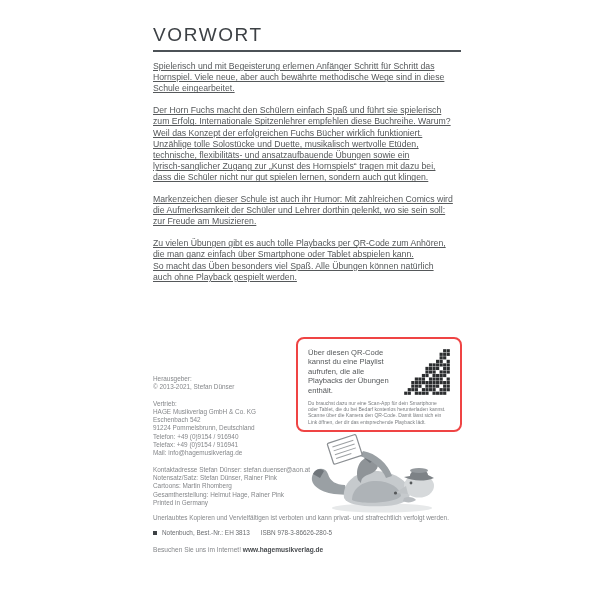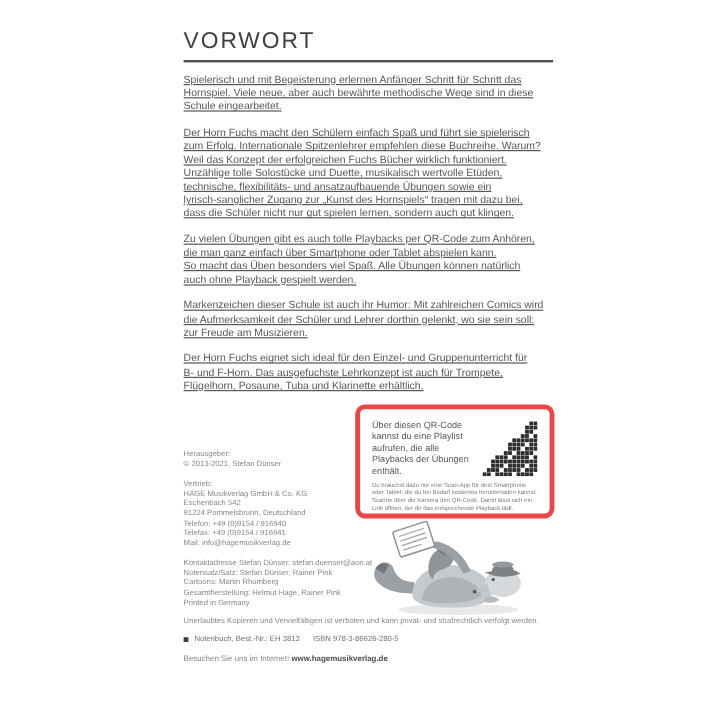--- a/index.html
+++ b/index.html
@@ -14,21 +14,21 @@
   .title-rule{
     position:absolute;left:153px;top:50px;width:308px;height:2px;background:#4c5257;
   }
   .body-text{
     position:absolute;left:153px;top:61px;width:345px;
     font-size:8.7px;line-height:11.2px;color:#55585a;
   }
   .body-text p{margin:0 0 10.5px 0;white-space:pre-line;text-decoration:underline;}
   .qr-box{
     position:absolute;left:296px;top:337px;width:166px;height:95px;
-    border:4px solid #ef4444;border-radius:8px;box-sizing:border-box;
+    border:2px solid #ef4444;border-radius:8px;box-sizing:border-box;
     padding:9px 10px 7px 10px;background:#fff;
   }
   .qr-main{display:flex;gap:6px;align-items:flex-start;}
   .qr-text{font-size:7.6px;line-height:9.4px;color:#55585a;white-space:pre-line;flex:1;}
   .qr-svg{width:46px;height:46px;flex:0 0 auto;margin-top:1px;}
   .qr-small{margin-top:5px;font-size:5px;line-height:6.2px;color:#7a7d80;white-space:pre-line;}
   .imprint{
     position:absolute;left:153px;top:375px;font-size:6.4px;line-height:8.3px;color:#85878a;
   }
   .imprint .block{margin-bottom:8px;}
@@ -55,30 +55,27 @@
     <p>Spielerisch und mit Begeisterung erlernen Anfänger Schritt für Schritt das
 Hornspiel. Viele neue, aber auch bewährte methodische Wege sind in diese
 Schule eingearbeitet.</p>
     <p>Der Horn Fuchs macht den Schülern einfach Spaß und führt sie spielerisch
 zum Erfolg. Internationale Spitzenlehrer empfehlen diese Buchreihe. Warum?
 Weil das Konzept der erfolgreichen Fuchs Bücher wirklich funktioniert.
 Unzählige tolle Solostücke und Duette, musikalisch wertvolle Etüden,
 technische, flexibilitäts- und ansatzaufbauende Übungen sowie ein
 lyrisch-sanglicher Zugang zur „Kunst des Hornspiels“ tragen mit dazu bei,
 dass die Schüler nicht nur gut spielen lernen, sondern auch gut klingen.</p>
+    <p>Markenzeichen dieser Schule ist auch ihr Humor: Mit zahlreichen Comics wird
+die Aufmerksamkeit der Schüler und Lehrer dorthin gelenkt, wo sie sein soll:
+zur Freude am Musizieren.</p>
     <p>Zu vielen Übungen gibt es auch tolle Playbacks per QR-Code zum Anhören,
 die man ganz einfach über Smartphone oder Tablet abspielen kann.
 So macht das Üben besonders viel Spaß. Alle Übungen können natürlich
 auch ohne Playback gespielt werden.</p>
-    <p>Markenzeichen dieser Schule ist auch ihr Humor: Mit zahlreichen Comics wird
-die Aufmerksamkeit der Schüler und Lehrer dorthin gelenkt, wo sie sein soll:
-zur Freude am Musizieren.</p>
-    <p>Der Horn Fuchs eignet sich ideal für den Einzel- und Gruppenunterricht für
-B- und F-Horn. Das ausgefuchste Lehrkonzept ist auch für Trompete,
-Flügelhorn, Posaune, Tuba und Klarinette erhältlich.</p>
   </div>
 
   <div class="qr-box">
     <div class="qr-main">
       <div class="qr-text">Über diesen QR-Code
 kannst du eine Playlist
 aufrufen, die alle
 Playbacks der Übungen
 enthält.</div>
       <svg class="qr-svg" viewBox="0 0 13 13">

